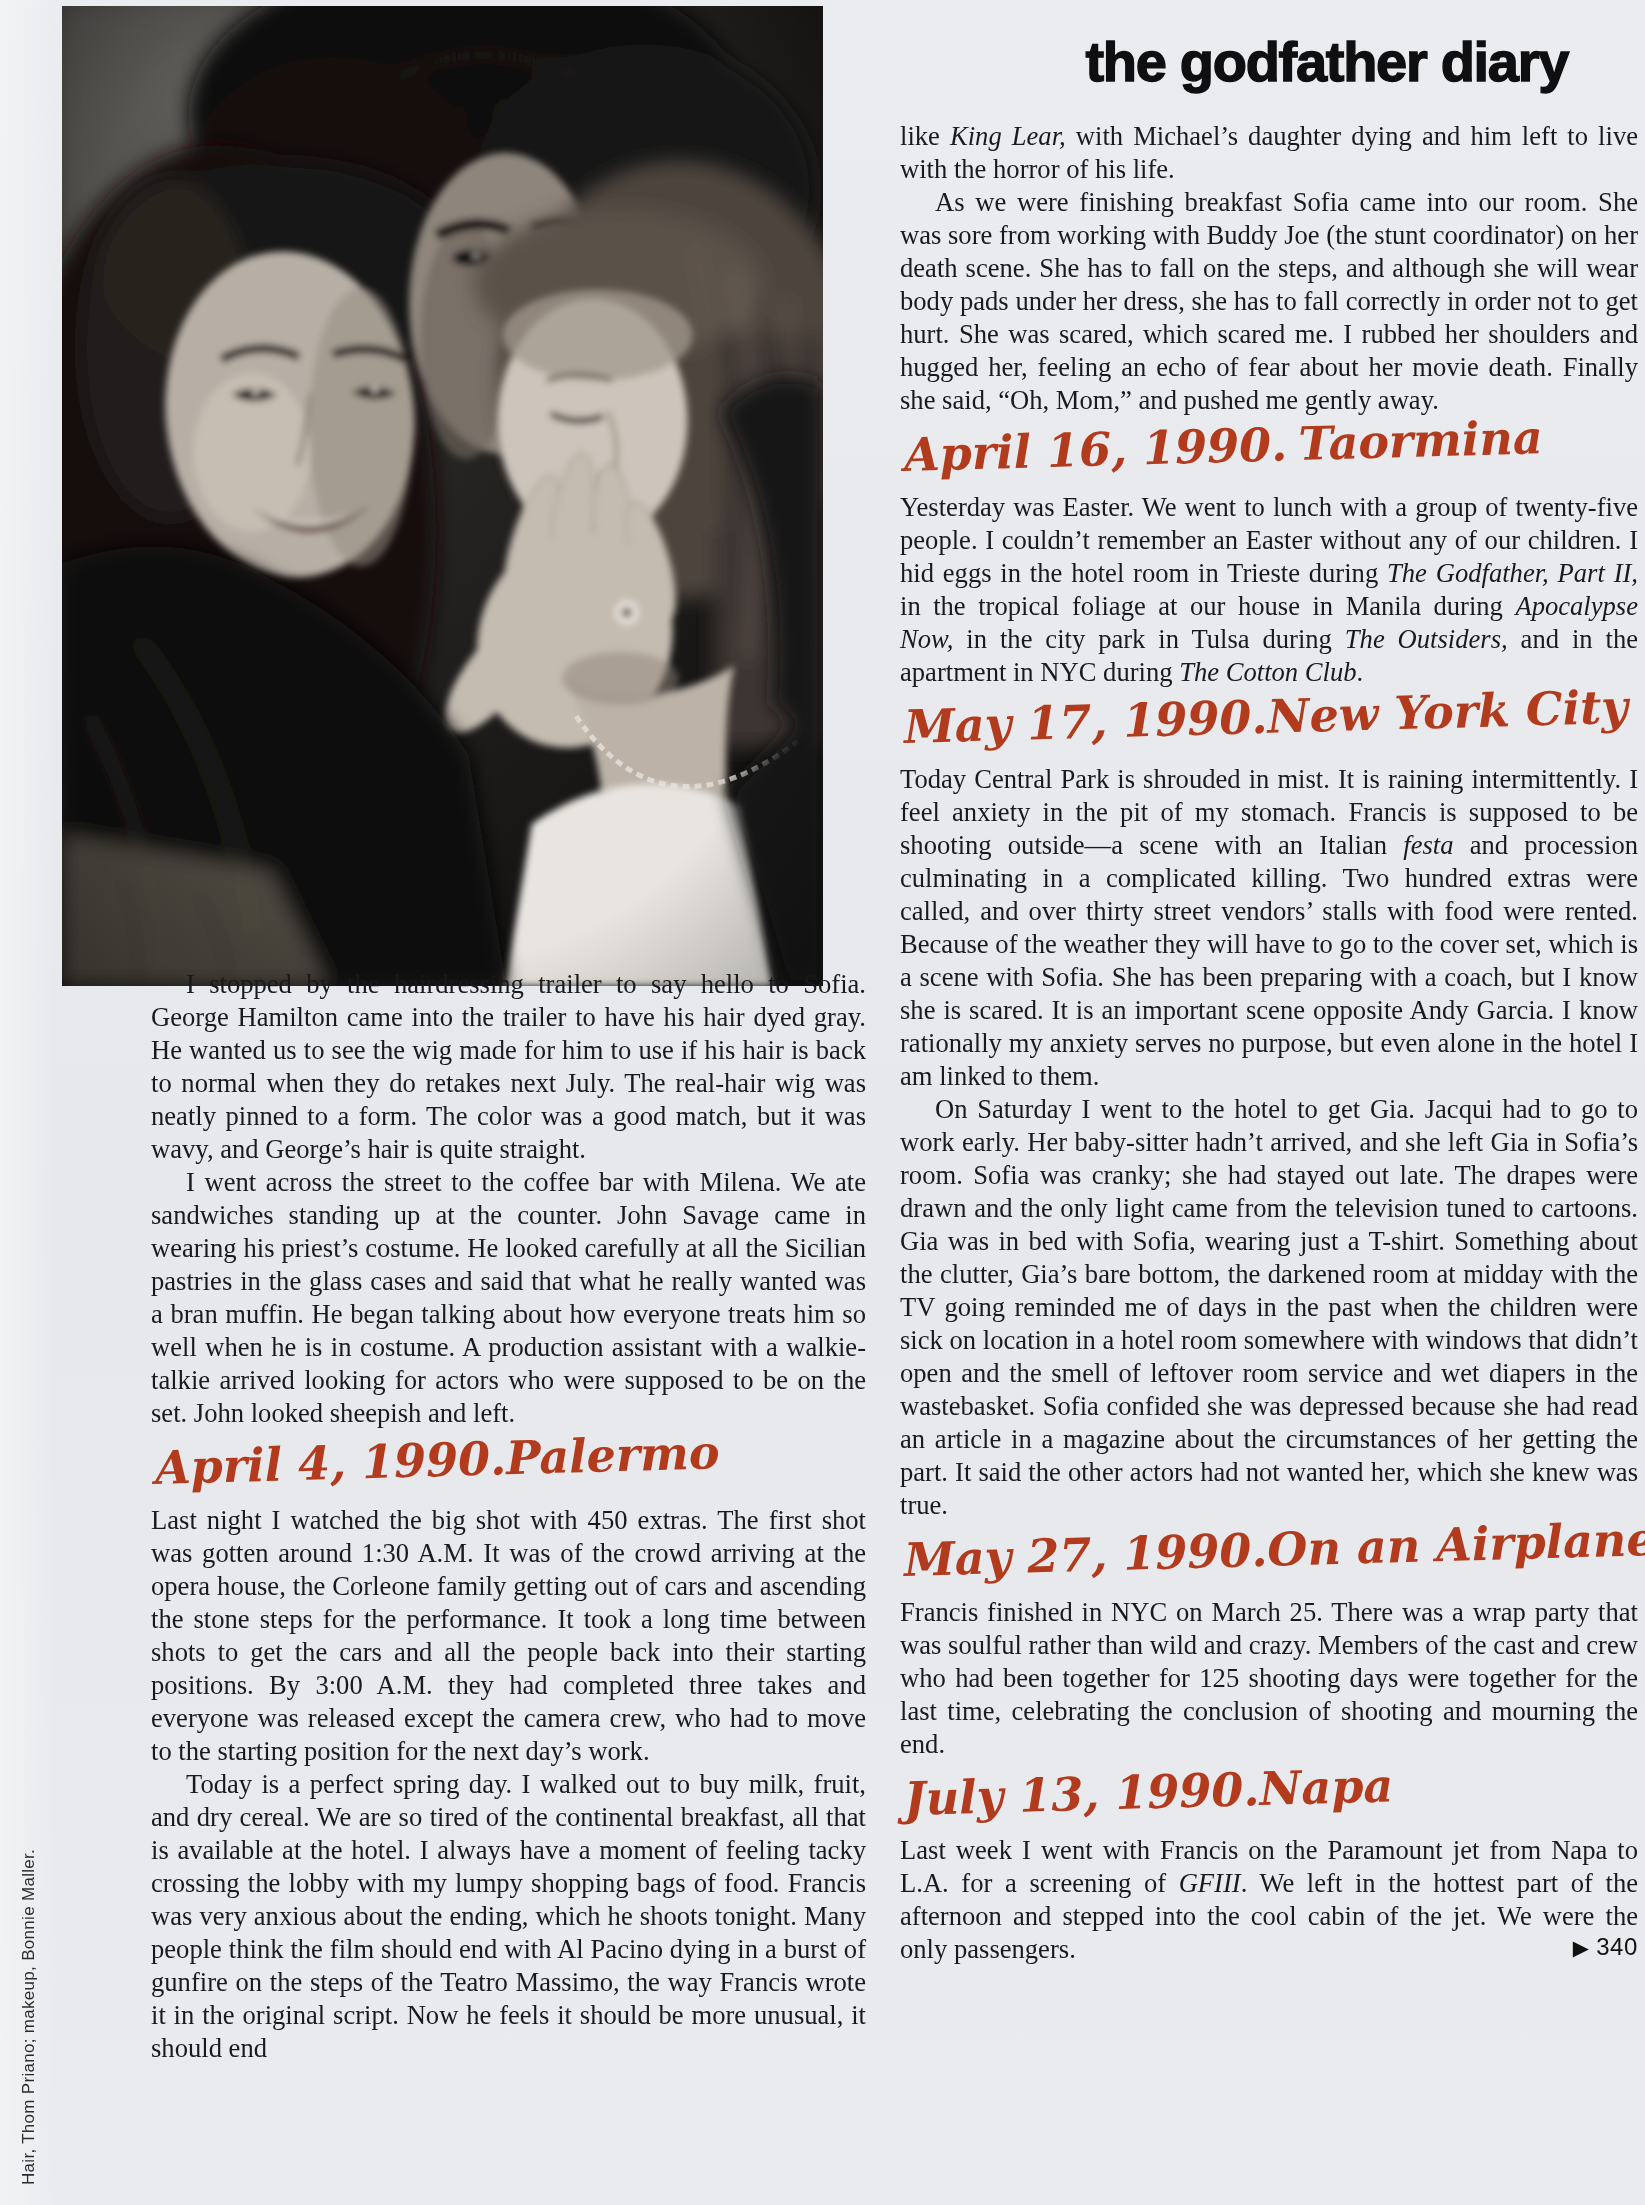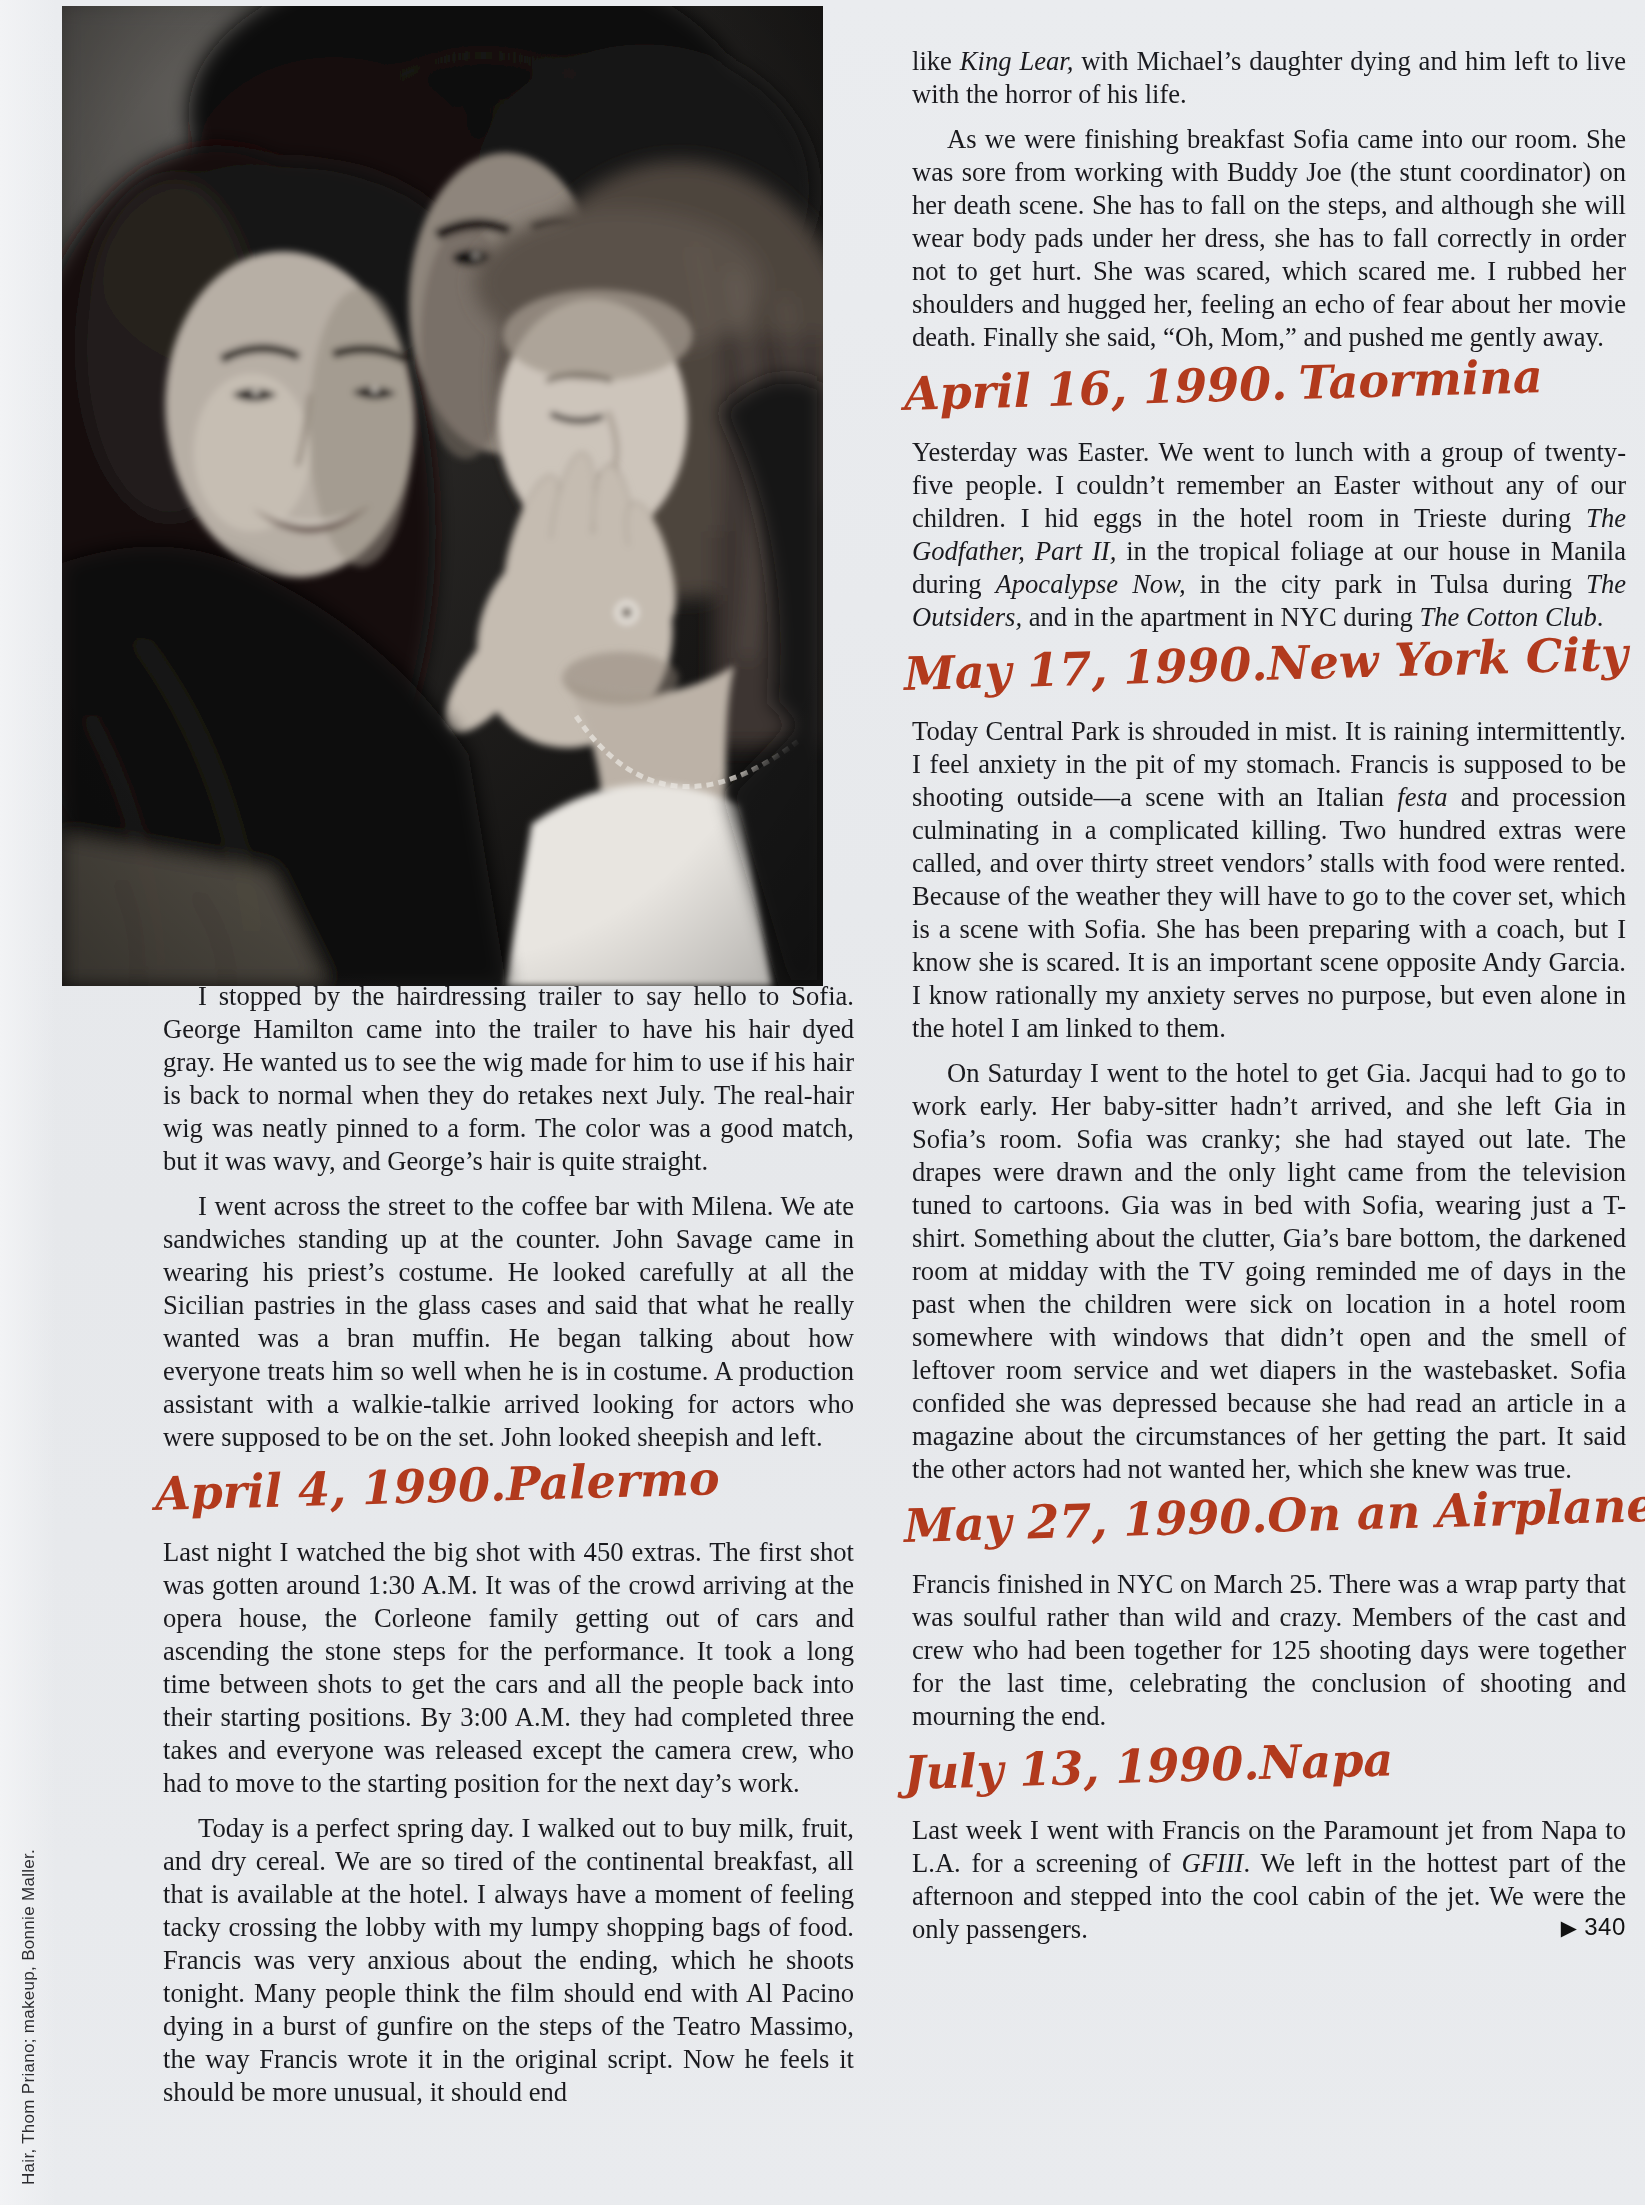--- a/index.html
+++ b/index.html
@@ -15,21 +15,21 @@
   .photo-wrap svg{display:block;width:100%;height:100%;}
   
   .col-left{position:absolute;left:151px;top:968px;width:715px;}
   .col-right{position:absolute;left:900px;top:33px;width:738px;}
   .title{
     font-family:"Liberation Sans",sans-serif;font-weight:bold;
     font-size:56px;line-height:1.02;letter-spacing:-1.3px;text-align:right;
     padding-right:70px;margin:0 0 30px 0;color:#0f0f11;
     -webkit-text-stroke:1.4px #0f0f11;
   }
-  p.body{margin:12px;font-size:26.6px;line-height:33px;text-align:justify;}
+  p.body{margin:0;font-size:26.6px;line-height:33px;text-align:justify;}
   p.ind{text-indent:35px;}
   p.gap-top{margin-top:32px;}
   .it{font-style:italic;}
   .rel{position:relative;}
   .script-heading{
     display:flex;align-items:baseline;color:#b23a1d;
     font-family:"DejaVu Serif",serif;font-style:italic;font-weight:bold;
     font-size:46px;line-height:1.25;margin:10px 0 6.3px 3.8px;
     transform:rotate(-1.6deg);transform-origin:left center;white-space:nowrap;
   }
@@ -186,20 +186,21 @@
     <p class="body ind">I went across the street to the coffee bar with Milena. We ate sandwiches standing up at the counter. John Savage came in wearing his priest’s costume. He looked carefully at all the Sicilian pastries in the glass cases and said that what he really wanted was a bran muffin. He began talking about how everyone treats him so well when he is in costume. A production assistant with a walkie-talkie arrived looking for actors who were supposed to be on the set. John looked sheepish and left.</p>
     <div class="script-heading h-palermo">
       <span class="date">April 4, 1990.</span>
       <span class="place">Palermo</span>
     </div>
     <p class="body">Last night I watched the big shot with 450 extras. The first shot was gotten around 1:30 A.M. It was of the crowd arriving at the opera house, the Corleone family getting out of cars and ascending the stone steps for the performance. It took a long time between shots to get the cars and all the people back into their starting positions. By 3:00 A.M. they had completed three takes and everyone was released except the camera crew, who had to move to the starting position for the next day’s work.</p>
     <p class="body ind">Today is a perfect spring day. I walked out to buy milk, fruit, and dry cereal. We are so tired of the continental breakfast, all that is available at the hotel. I always have a moment of feeling tacky crossing the lobby with my lumpy shopping bags of food. Francis was very anxious about the ending, which he shoots tonight. Many people think the film should end with Al Pacino dying in a burst of gunfire on the steps of the Teatro Massimo, the way Francis wrote it in the original script. Now he feels it should be more unusual, it should end</p>
   </div>
 
   <div class="col-right">
+    <h1 class="title">the godfather diary</h1>
 
     <p class="body"><span>like </span><span class="it">King Lear,</span><span> with Michael’s daughter dying and him left to live with the horror of his life.</span></p>
 
     <p class="body ind">As we were finishing breakfast Sofia came into our room. She was sore from working with Buddy Joe (the stunt coordinator) on her death scene. She has to fall on the steps, and although she will wear body pads under her dress, she has to fall correctly in order not to get hurt. She was scared, which scared me. I rubbed her shoulders and hugged her, feeling an echo of fear about her movie death. Finally she said, “Oh, Mom,” and pushed me gently away.</p>
 
 
     <div class="script-heading h-taormina">
       <span class="date">April 16, 1990.</span>
       <span class="place">Taormina</span>
     </div>

